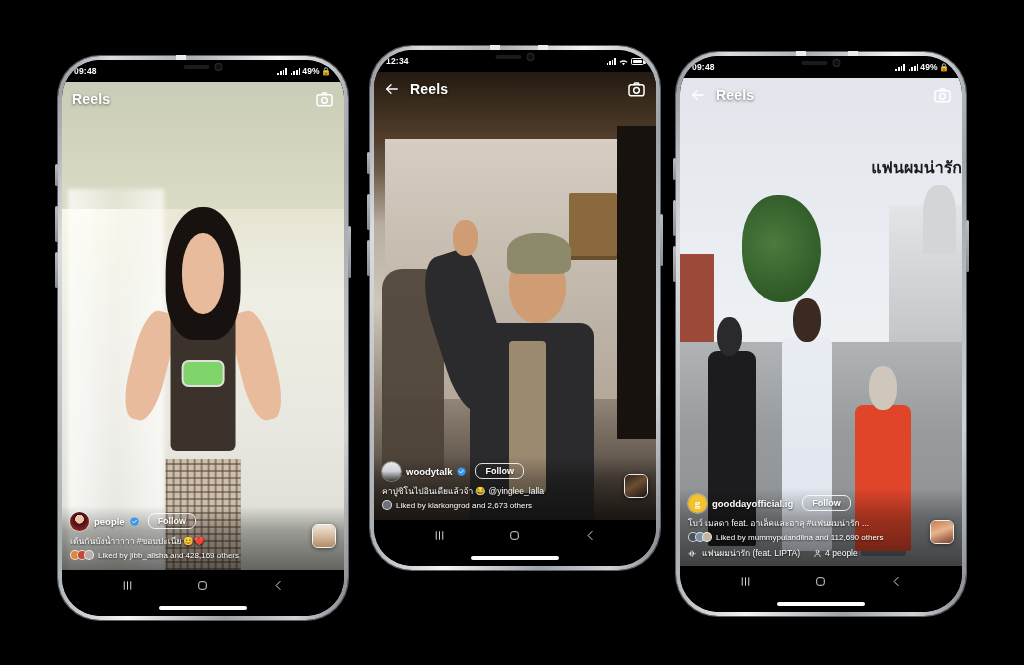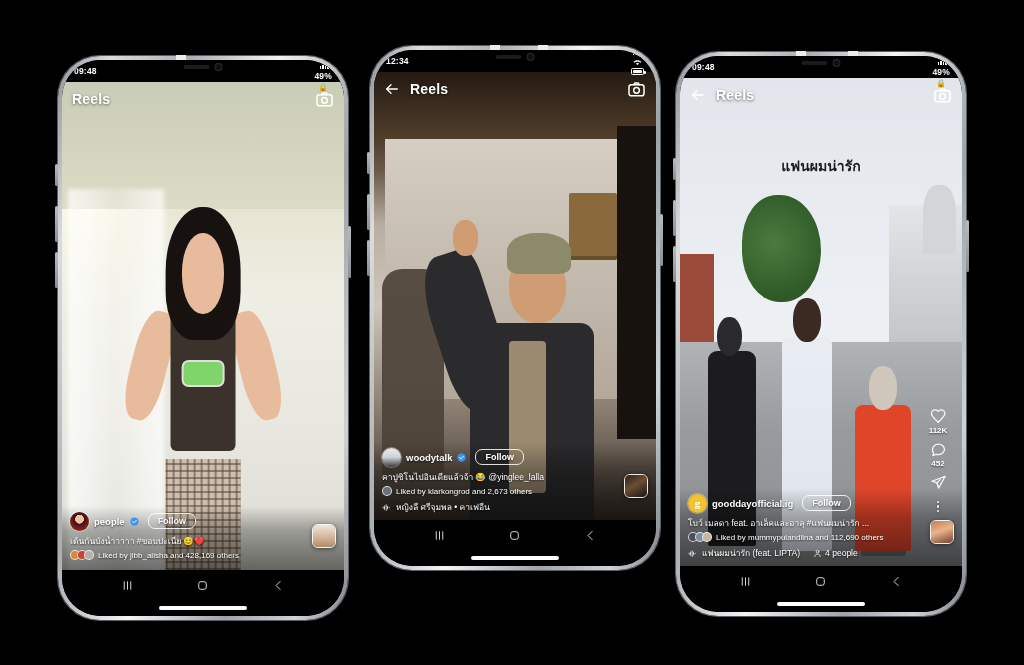--- a/index.html
+++ b/index.html
@@ -71,21 +71,21 @@
     color: #fff;
     display: flex;
     align-items: center;
     justify-content: space-between;
     padding: 0 12px;
     font-size: 8.5px;
     font-weight: bold;
     letter-spacing: .2px;
     z-index: 6;
   }
-  .status-right { display: flex; align-items: center; gap: 2px; flex-direction: column; }
+  .status-right { display: flex; align-items: center; gap: 2px; }
   .sig-bars { display: flex; align-items: flex-end; gap: 1px; height: 8px; }
   .sig-bars i { display:block; width: 1.6px; background: #fff; }
   .sig-bars i:nth-child(1){height:2.5px}
   .sig-bars i:nth-child(2){height:4px}
   .sig-bars i:nth-child(3){height:5.5px}
   .sig-bars i:nth-child(4){height:7.5px}
   .wifi-glyph { font-size: 9px; line-height: 1; }
   .batt {
     width: 13px; height: 7px; border: 1px solid #fff; border-radius: 1.5px;
     position: relative; display: inline-block;
@@ -244,24 +244,24 @@
   }
   .home-indicator .bar {
     width: 88px; height: 3.5px; border-radius: 2px; background: #fff;
   }
 
   
   .sticker {
     position: absolute;
     left: 0; right: 0;
     top: 78px;
-    text-align: center;
+    text-align: right;
     z-index: 3;
     color: #1b1b20;
-    font-size: 14px;
+    font-size: 16px;
     line-height: 1.5;
     font-weight: 600;
   }
   .sticker .l2 { font-weight: bold; }
 
   
   .scene { position: absolute; inset: 0; overflow: hidden; }
 
   
   .s1 { background:
@@ -562,30 +562,20 @@
               </svg>
               <span class="follow-btn">Follow</span>
             </div>
             <div class="caption">คาปูชิโนไปอินเดียแล้วจ้า 😂 @yinglee_lalla</div>
             <div class="likedby">
               <span class="facepile">
                 <span class="fp-d"></span>
               </span>
               <span class="likedby-txt">Liked by klarkongrod and 2,673 others</span>
             </div>
-            <div class="audioline">
-              <svg class="audio-ico" viewBox="0 0 24 24" fill="#fff">
-                <rect x="2" y="9" width="2" height="6" rx="1"></rect>
-                  <rect x="6" y="6" width="2" height="12" rx="1"></rect>
-                <rect x="10" y="3" width="2" height="18" rx="1"></rect>
-                  <rect x="14" y="7" width="2" height="10" rx="1"></rect>
-                <rect x="18" y="10" width="2" height="4" rx="1"></rect>
-              </svg>
-              <span>หญิงลี ศรีจุมพล • คาเฟอีน</span>
-            </div>
           </div>
         </div>
 
         <div class="navbar">
           <svg class="nav-ico" viewBox="0 0 24 24" stroke="#fff" stroke-width="1.7" stroke-linecap="round">
             <path d="M6 5v14M12 5v14M18 5v14"></path>
           </svg>
           <svg class="nav-ico" viewBox="0 0 24 24" fill="none" stroke="#fff" stroke-width="1.7">
             <rect x="5" y="5" width="14" height="14" rx="4"></rect>
           </svg>
@@ -667,45 +657,20 @@
             <span class="app-title">Reels</span>
             <span class="cam-btn">
               <svg viewBox="0 0 24 24" fill="none" stroke="#fff" stroke-width="1.9" stroke-linecap="round" stroke-linejoin="round">
                 <rect x="2.5" y="6" width="19" height="14" rx="3"></rect>
                   <circle cx="12" cy="13" r="3.6"></circle>
                 <path d="M8.5 6l1.4-2.2h4.2L15.5 6"></path>
               </svg>
             </span>
           </div>
 
-          <div class="rail">
-            <div class="rail-item">
-              <svg class="nav-ico" style="width:17px;height:17px" viewBox="0 0 24 24" fill="none" stroke="#fff" stroke-width="1.8" stroke-linecap="round" stroke-linejoin="round">
-                <path d="M12 20.5l-1.5-1.35C5.2 14.4 2 11.5 2 7.9 2 5 4.3 2.7 7.2 2.7c1.7 0 3.3.8 4.3 2.05 1-1.25 2.6-2.05 4.3-2.05C18.7 2.7 21 5 21 7.9c0 3.6-3.2 6.5-8.5 11.25L12 20.5z"></path>
-              </svg>
-              <span class="rail-count">112K</span>
-            </div>
-            <div class="rail-item">
-              <svg class="nav-ico" style="width:17px;height:17px" viewBox="0 0 24 24" fill="none" stroke="#fff" stroke-width="1.8" stroke-linecap="round" stroke-linejoin="round">
-                <path d="M20.5 11.4c0 4.3-3.8 7.8-8.5 7.8-1 0-2-.16-2.9-.46L4 20.6l1.3-3.5c-1.1-1.35-1.8-3-1.8-4.8 0-4.3 3.8-7.8 8.5-7.8s8.5 3.5 8.5 7.9z"></path>
-              </svg>
-              <span class="rail-count">452</span>
-            </div>
-            <div class="rail-item">
-              <svg class="nav-ico" style="width:17px;height:17px" viewBox="0 0 24 24" fill="none" stroke="#fff" stroke-width="1.8" stroke-linecap="round" stroke-linejoin="round">
-                <path d="M21.5 3.2L2.8 10.2l7 2.4 2.4 7.2 9.3-16.6z"></path>
-                  <path d="M9.8 12.6l4.6-4.6"></path>
-              </svg>
-            </div>
-            <div class="dots">
-                <i></i>
-                <i></i>
-                <i></i>
-              </div>
-          </div>
 
           <div class="audio-thumb">
             <div class="t th3"></div>
           </div>
 
           <div class="info">
             <div class="userline">
               <span class="avatar">
                   <span class="t av3" style="position:absolute;inset:0"></span>
                 </span>

